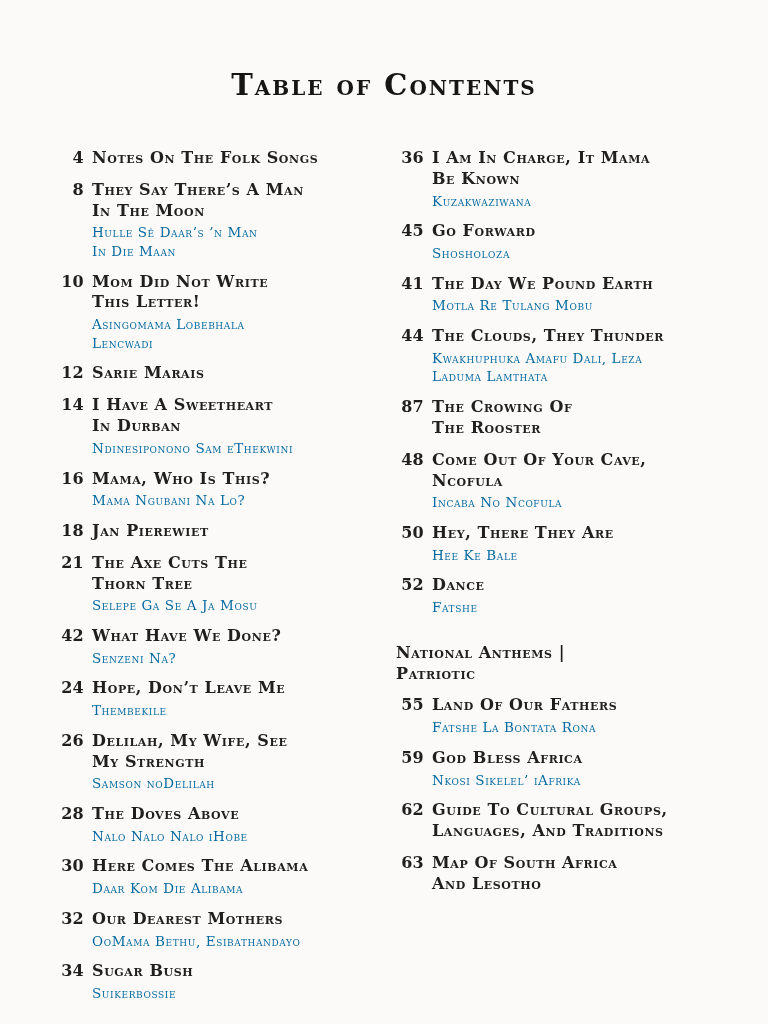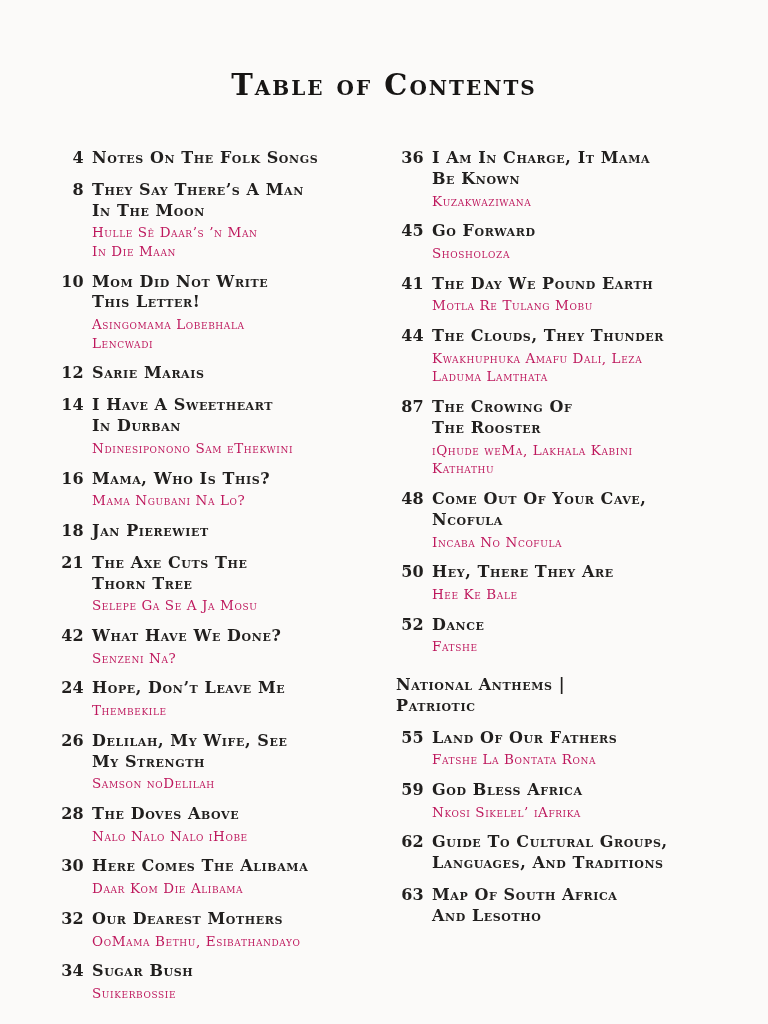--- a/index.html
+++ b/index.html
@@ -44,33 +44,33 @@
     line-height: 1.3;
     letter-spacing: 0.6px;
     color: #211f1e;
     white-space: pre-line;
   }
   .subtitle {
     font-variant: small-caps;
     font-size: 13.5px;
     line-height: 1.38;
     letter-spacing: 0.6px;
-    color: #be185d;
+    color: #0369a1;
     white-space: pre-line;
     margin-top: 2px;
   }
   .section-header {
     font-variant: small-caps;
     font-weight: bold;
     font-size: 16px;
     line-height: 1.3;
     letter-spacing: 0.6px;
     color: #211f1e;
     white-space: pre-line;
-    margin: 8px 0 11px 0;
+    margin: 15px 0 11px 0;
   }
 </style>
 </head>
 <body>
 
 <div class="page">
   <h1 class="page-title">Table of Contents</h1>
   <div class="columns" id="columns">
       <div class="col col-left">
         <div class="entry">
@@ -212,22 +212,20 @@
             <div class="title">The Clouds, They Thunder</div>
             <div class="subtitle">Kwakhuphuka Amafu Dali, Leza
 Laduma Lamthata</div>
           </div>
         </div>
         <div class="entry">
           <div class="num">87</div>
           <div class="txt">
             <div class="title">The Crowing Of
 The Rooster</div>
-            <div class="subtitle">iQhude weMa, Lakhala Kabini
-Kathathu</div>
           </div>
         </div>
         <div class="entry">
           <div class="num">48</div>
           <div class="txt">
             <div class="title">Come Out Of Your Cave,
 Ncofula</div>
             <div class="subtitle">Incaba No Ncofula</div>
           </div>
         </div>

